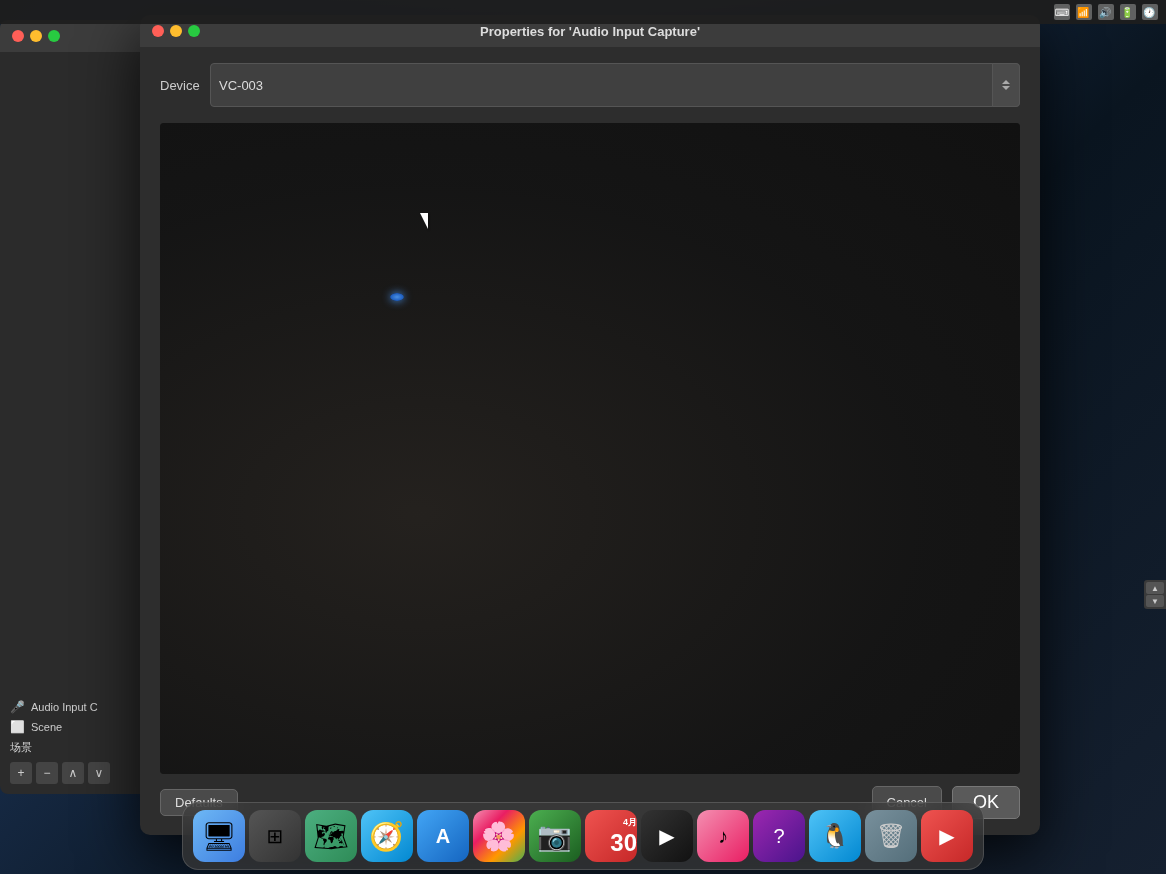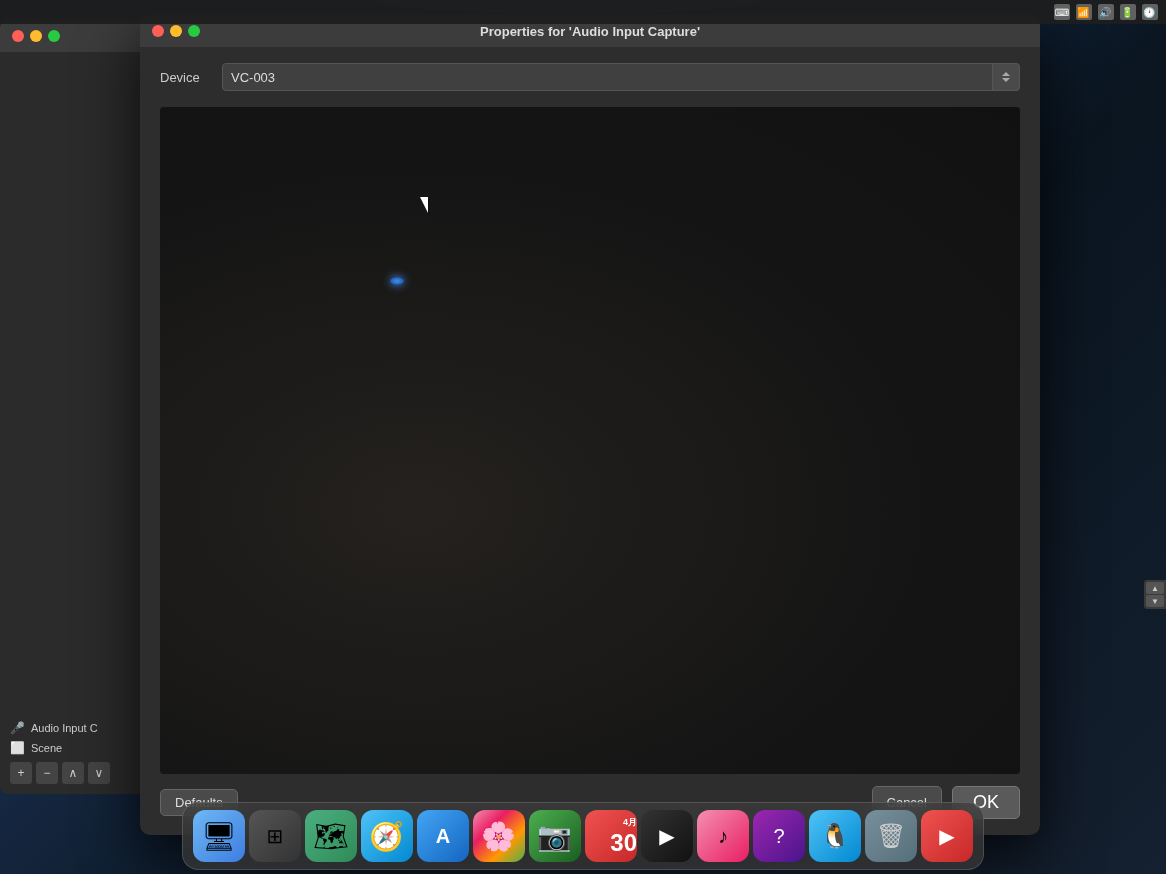--- a/index.html
+++ b/index.html
@@ -158,21 +158,20 @@
     .dialog-content {
       padding: 16px 20px;
       height: calc(100% - 32px);
       display: flex;
       flex-direction: column;
     }
 
     .device-row {
       display: flex;
       align-items: center;
-      gap: 12px;
       margin-bottom: 16px;
     }
 
     .device-label {
       color: #ccc;
       font-size: 13px;
       font-weight: 500;
       min-width: 50px;
     }
 
@@ -184,21 +183,21 @@
     .device-select {
       width: 100%;
       background: #404040;
       border: 1px solid #555;
       border-radius: 4px;
       color: #ddd;
       font-size: 13px;
       padding: 4px 30px 4px 8px;
       appearance: none;
       cursor: pointer;
-      height: 28px;
+      height: 44px;
     }
 
     .device-select-arrow {
       position: absolute;
       right: 0;
       top: 0;
       bottom: 0;
       width: 28px;
       background: #4a4a4a;
       border: 1px solid #555;
@@ -387,20 +386,23 @@
   <div style="flex:1;"></div>
   <div class="obs-bottom-section">
     <div class="obs-source-item">
       <span class="obs-source-icon">🎤</span>
       <span>Audio Input C</span>
     </div>
     <div class="obs-source-item">
       <span class="obs-source-icon">⬜</span>
       <span>Scene</span>
     </div>
+    <div class="obs-source-item">
+      <span>场景</span>
+    </div>
     <div class="obs-toolbar">
       <button class="obs-toolbar-btn">+</button>
       <button class="obs-toolbar-btn">−</button>
       <button class="obs-toolbar-btn">∧</button>
       <button class="obs-toolbar-btn">∨</button>
     </div>
   </div>
 </div>
 
 <div style="position:absolute; right:0; top:580px; z-index:50;">

